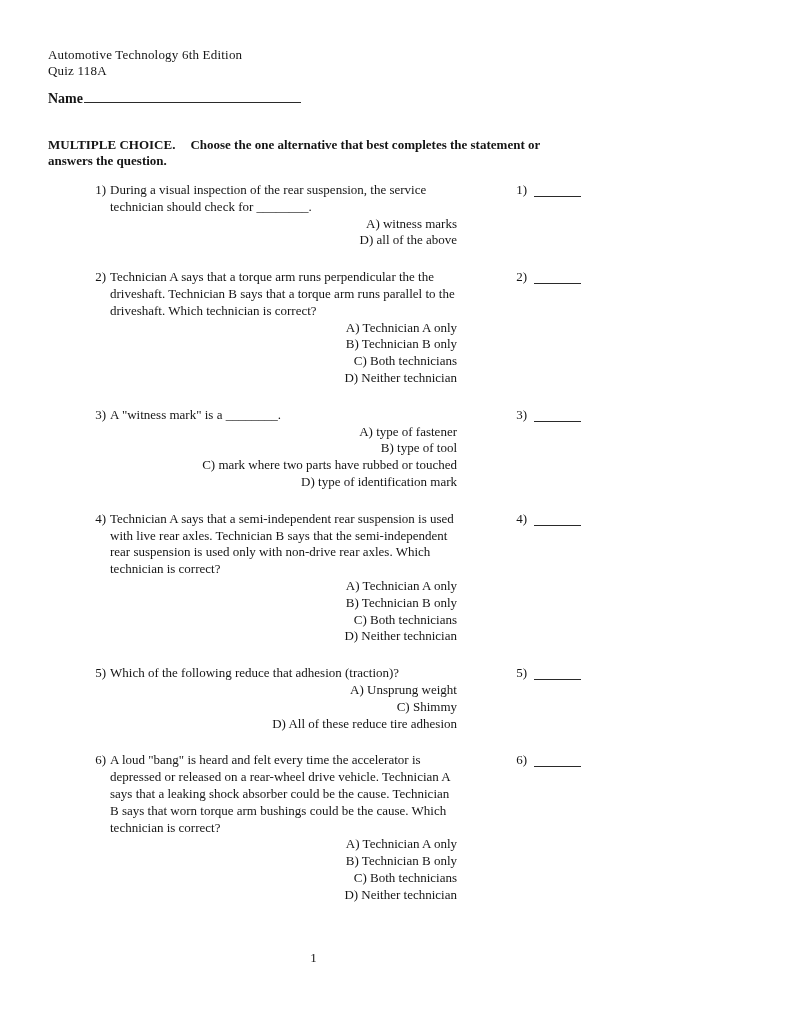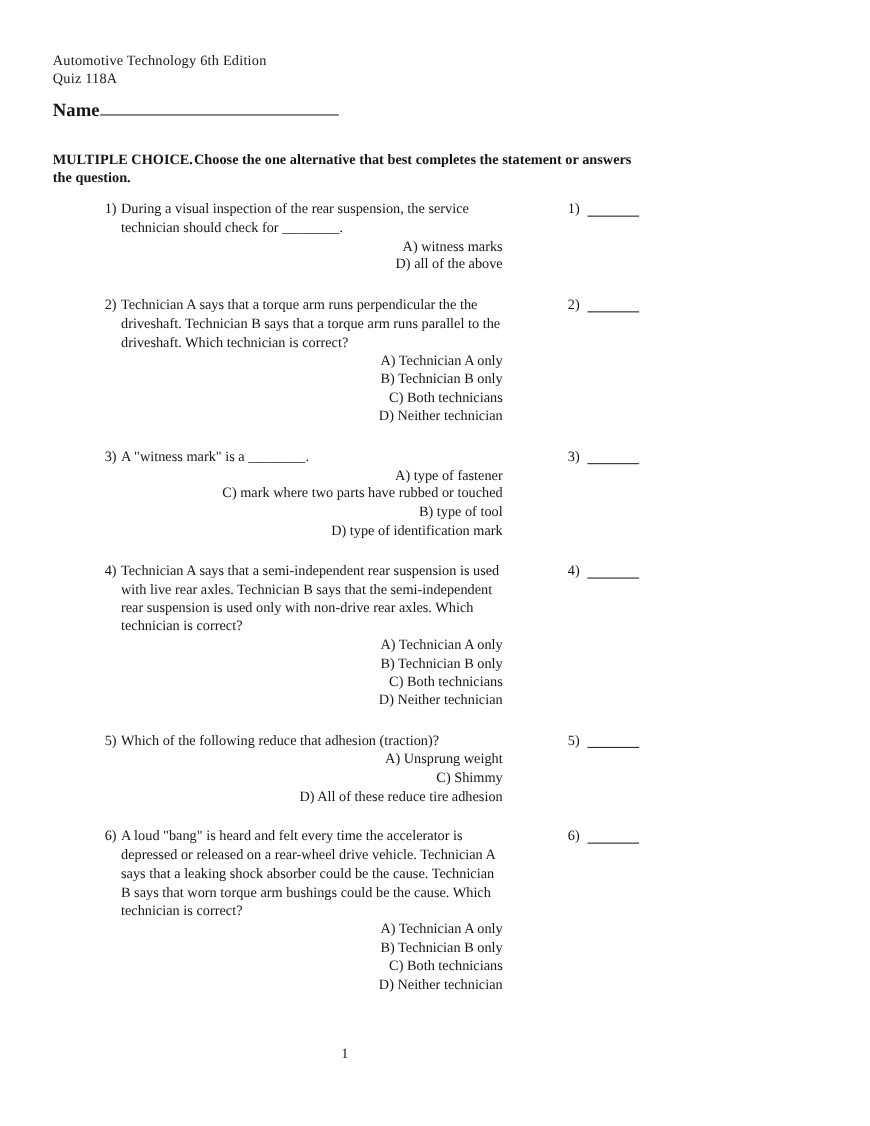--- a/index.html
+++ b/index.html
@@ -17,36 +17,36 @@
   .content { padding: 47px 46px 0 48px; }
 
   .doc-title, .doc-subtitle {
     font-size: 13px;
     line-height: 15.5px;
     font-weight: normal;
     letter-spacing: 0.2px;
   }
 
   .name-row { margin-top: 12px; height: 18px; }
-  .name-label { font-weight: bold; font-size: 17px; }
+  .name-label { font-weight: bold; font-size: 14px; }
   .name-line {
     display: inline-block;
     width: 217px;
     height: 13px;
     border-bottom: 1.5px solid #2a2a2a;
     margin-left: 1px;
   }
 
   .instructions {
     margin-top: 29px;
     font-weight: bold;
     font-size: 13px;
     line-height: 16px;
   }
-  .instructions .instr-label { margin-right: 1px; }
+  .instructions .instr-label { margin-right: 15px; }
 
   .questions { margin-top: 13px; padding-left: 42px; }
 
   .question { margin-bottom: 20px; }
   .q-row { display: flex; align-items: flex-start; }
   .q-main { flex: 1 1 auto; min-width: 0; padding-right: 12px; }
   .q-stem { display: flex; line-height: 16.8px; }
   .q-num {
     flex: 0 0 16px;
     text-align: right;
@@ -146,22 +146,22 @@
 
       <div class="question">
         <div class="q-row">
           <div class="q-main">
             <div class="q-stem">
               <span class="q-num">3)</span>
               <span class="q-text">A "witness mark" is a ________.</span>
             </div>
             <div class="options">
               <div class="option">A) type of fastener</div>
+              <div class="option">B) type of tool</div>
               <div class="option">C) mark where two parts have rubbed or touched</div>
-              <div class="option">B) type of tool</div>
               <div class="option">D) type of identification mark</div>
             </div>
           </div>
           <div class="q-answer">
             <span>3)</span>
             <span class="answer-blank"></span>
           </div>
         </div>
       </div>
 

